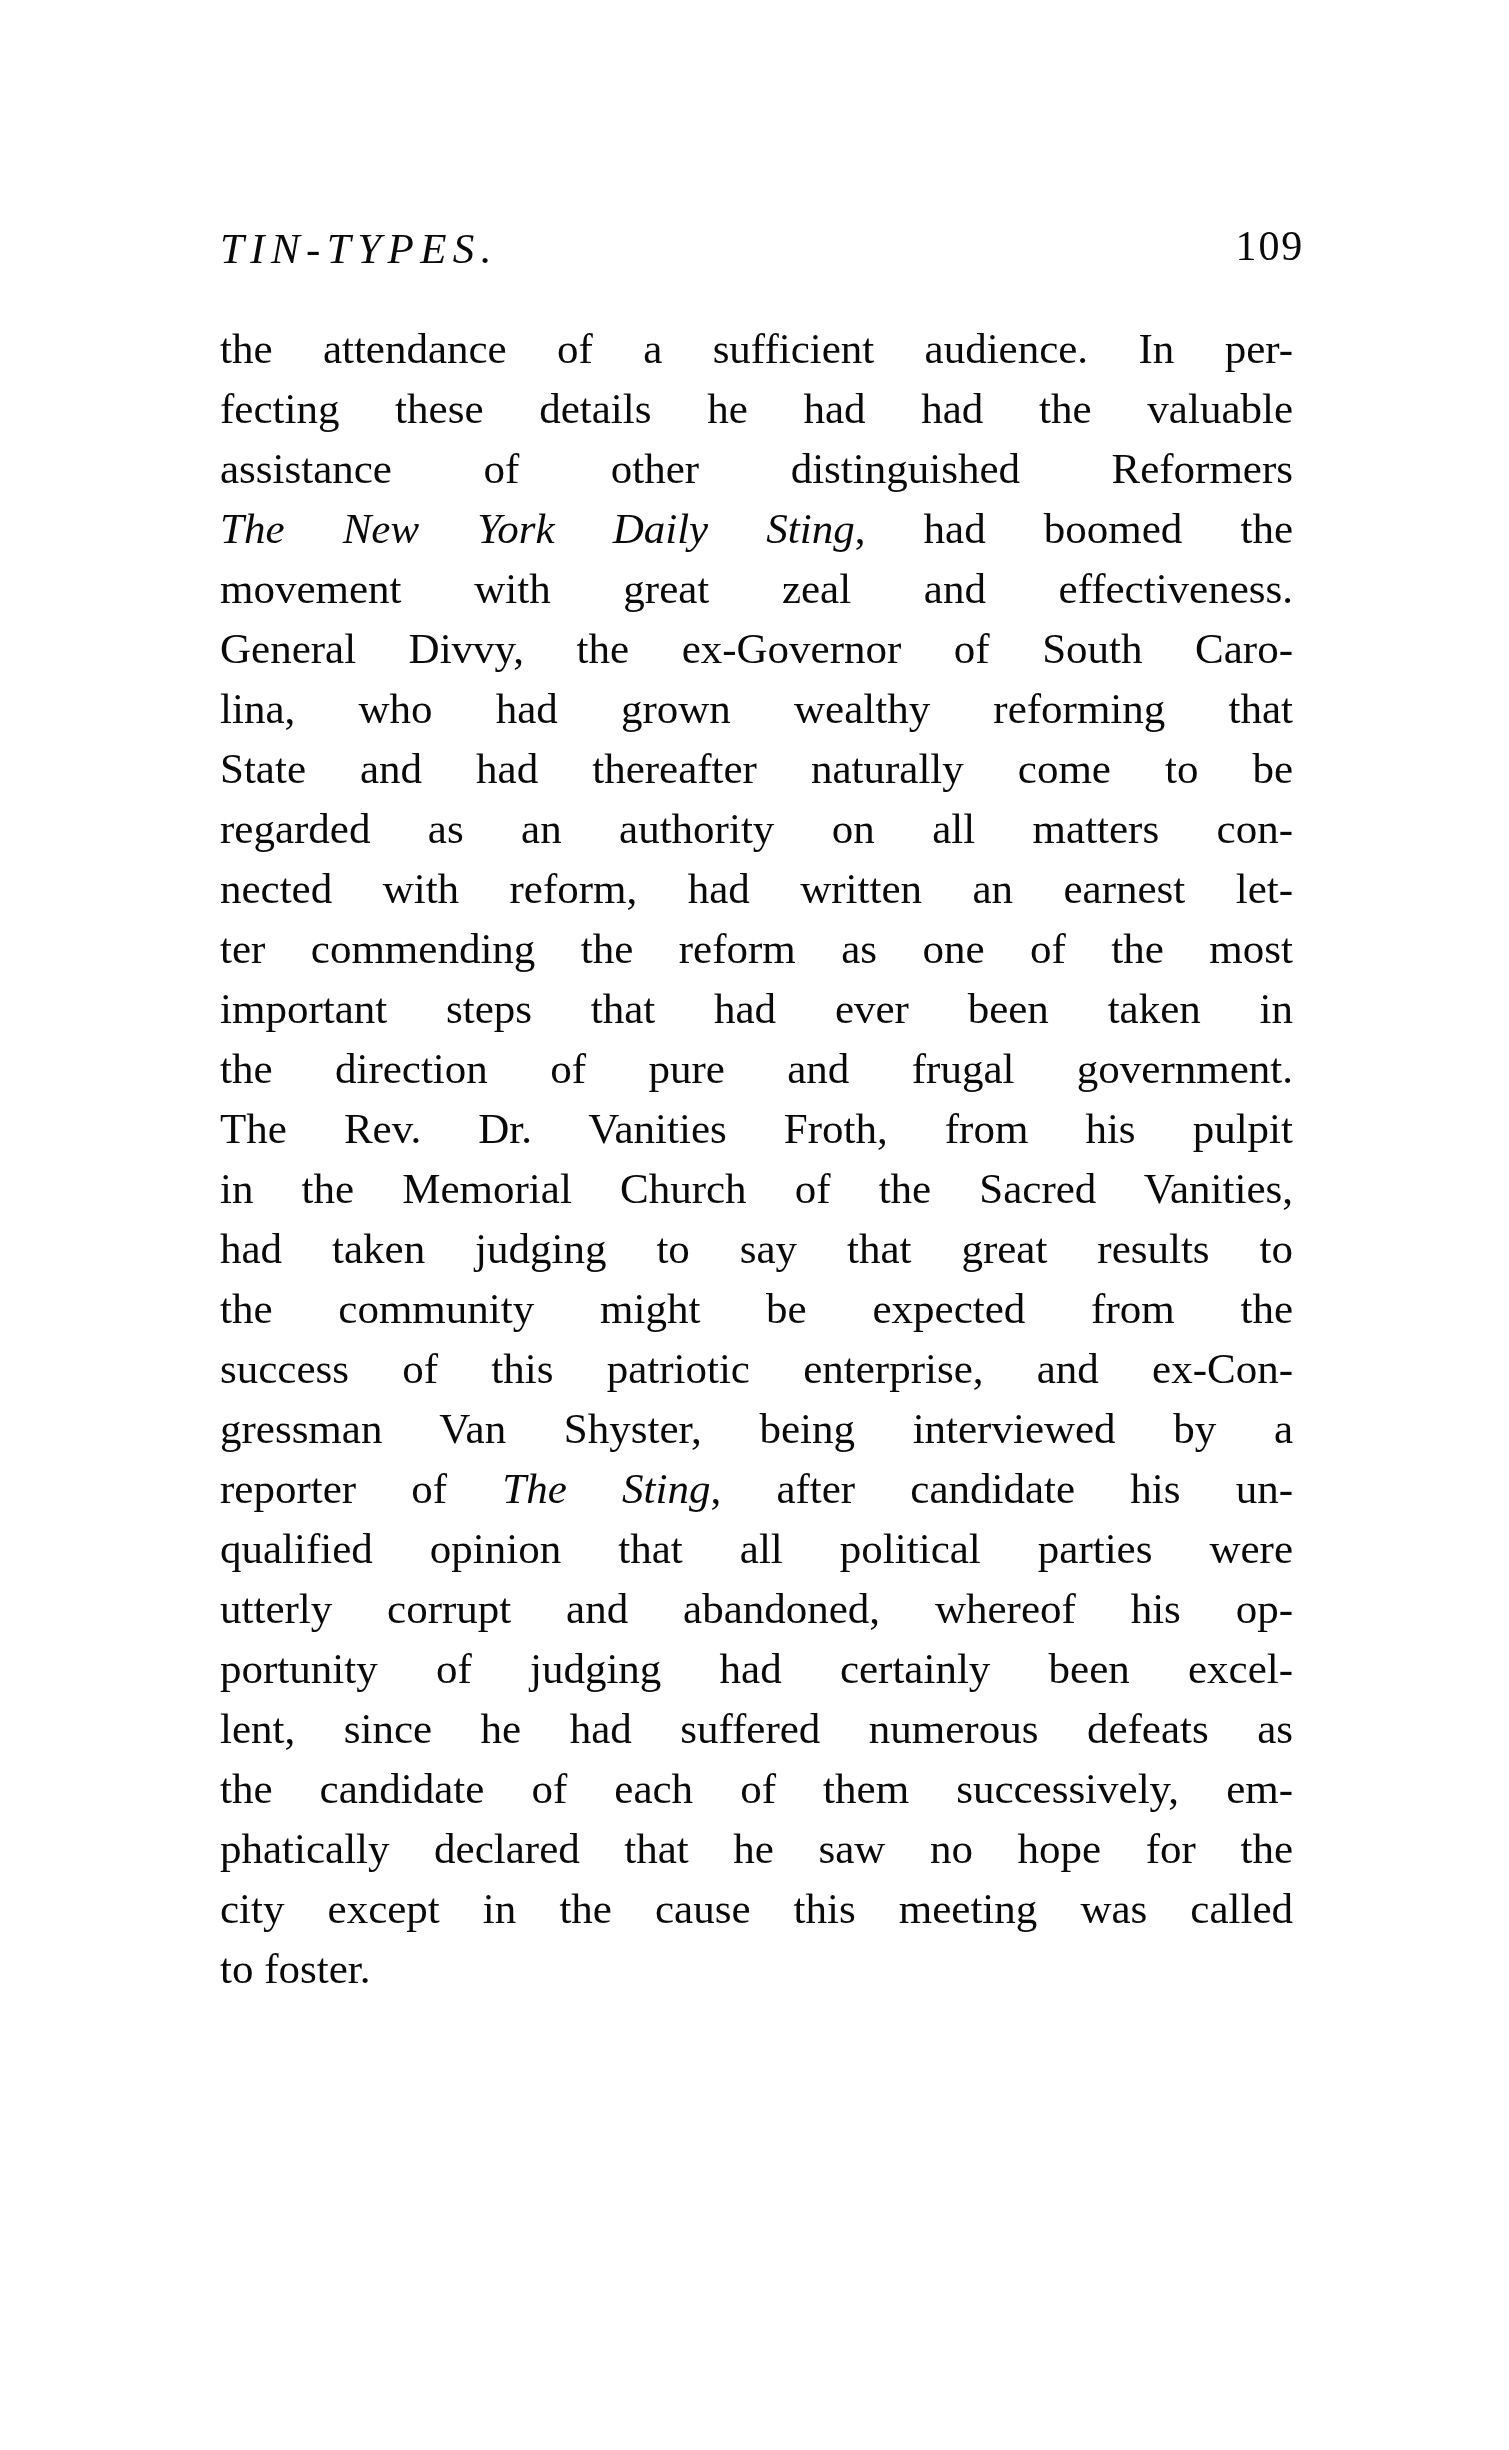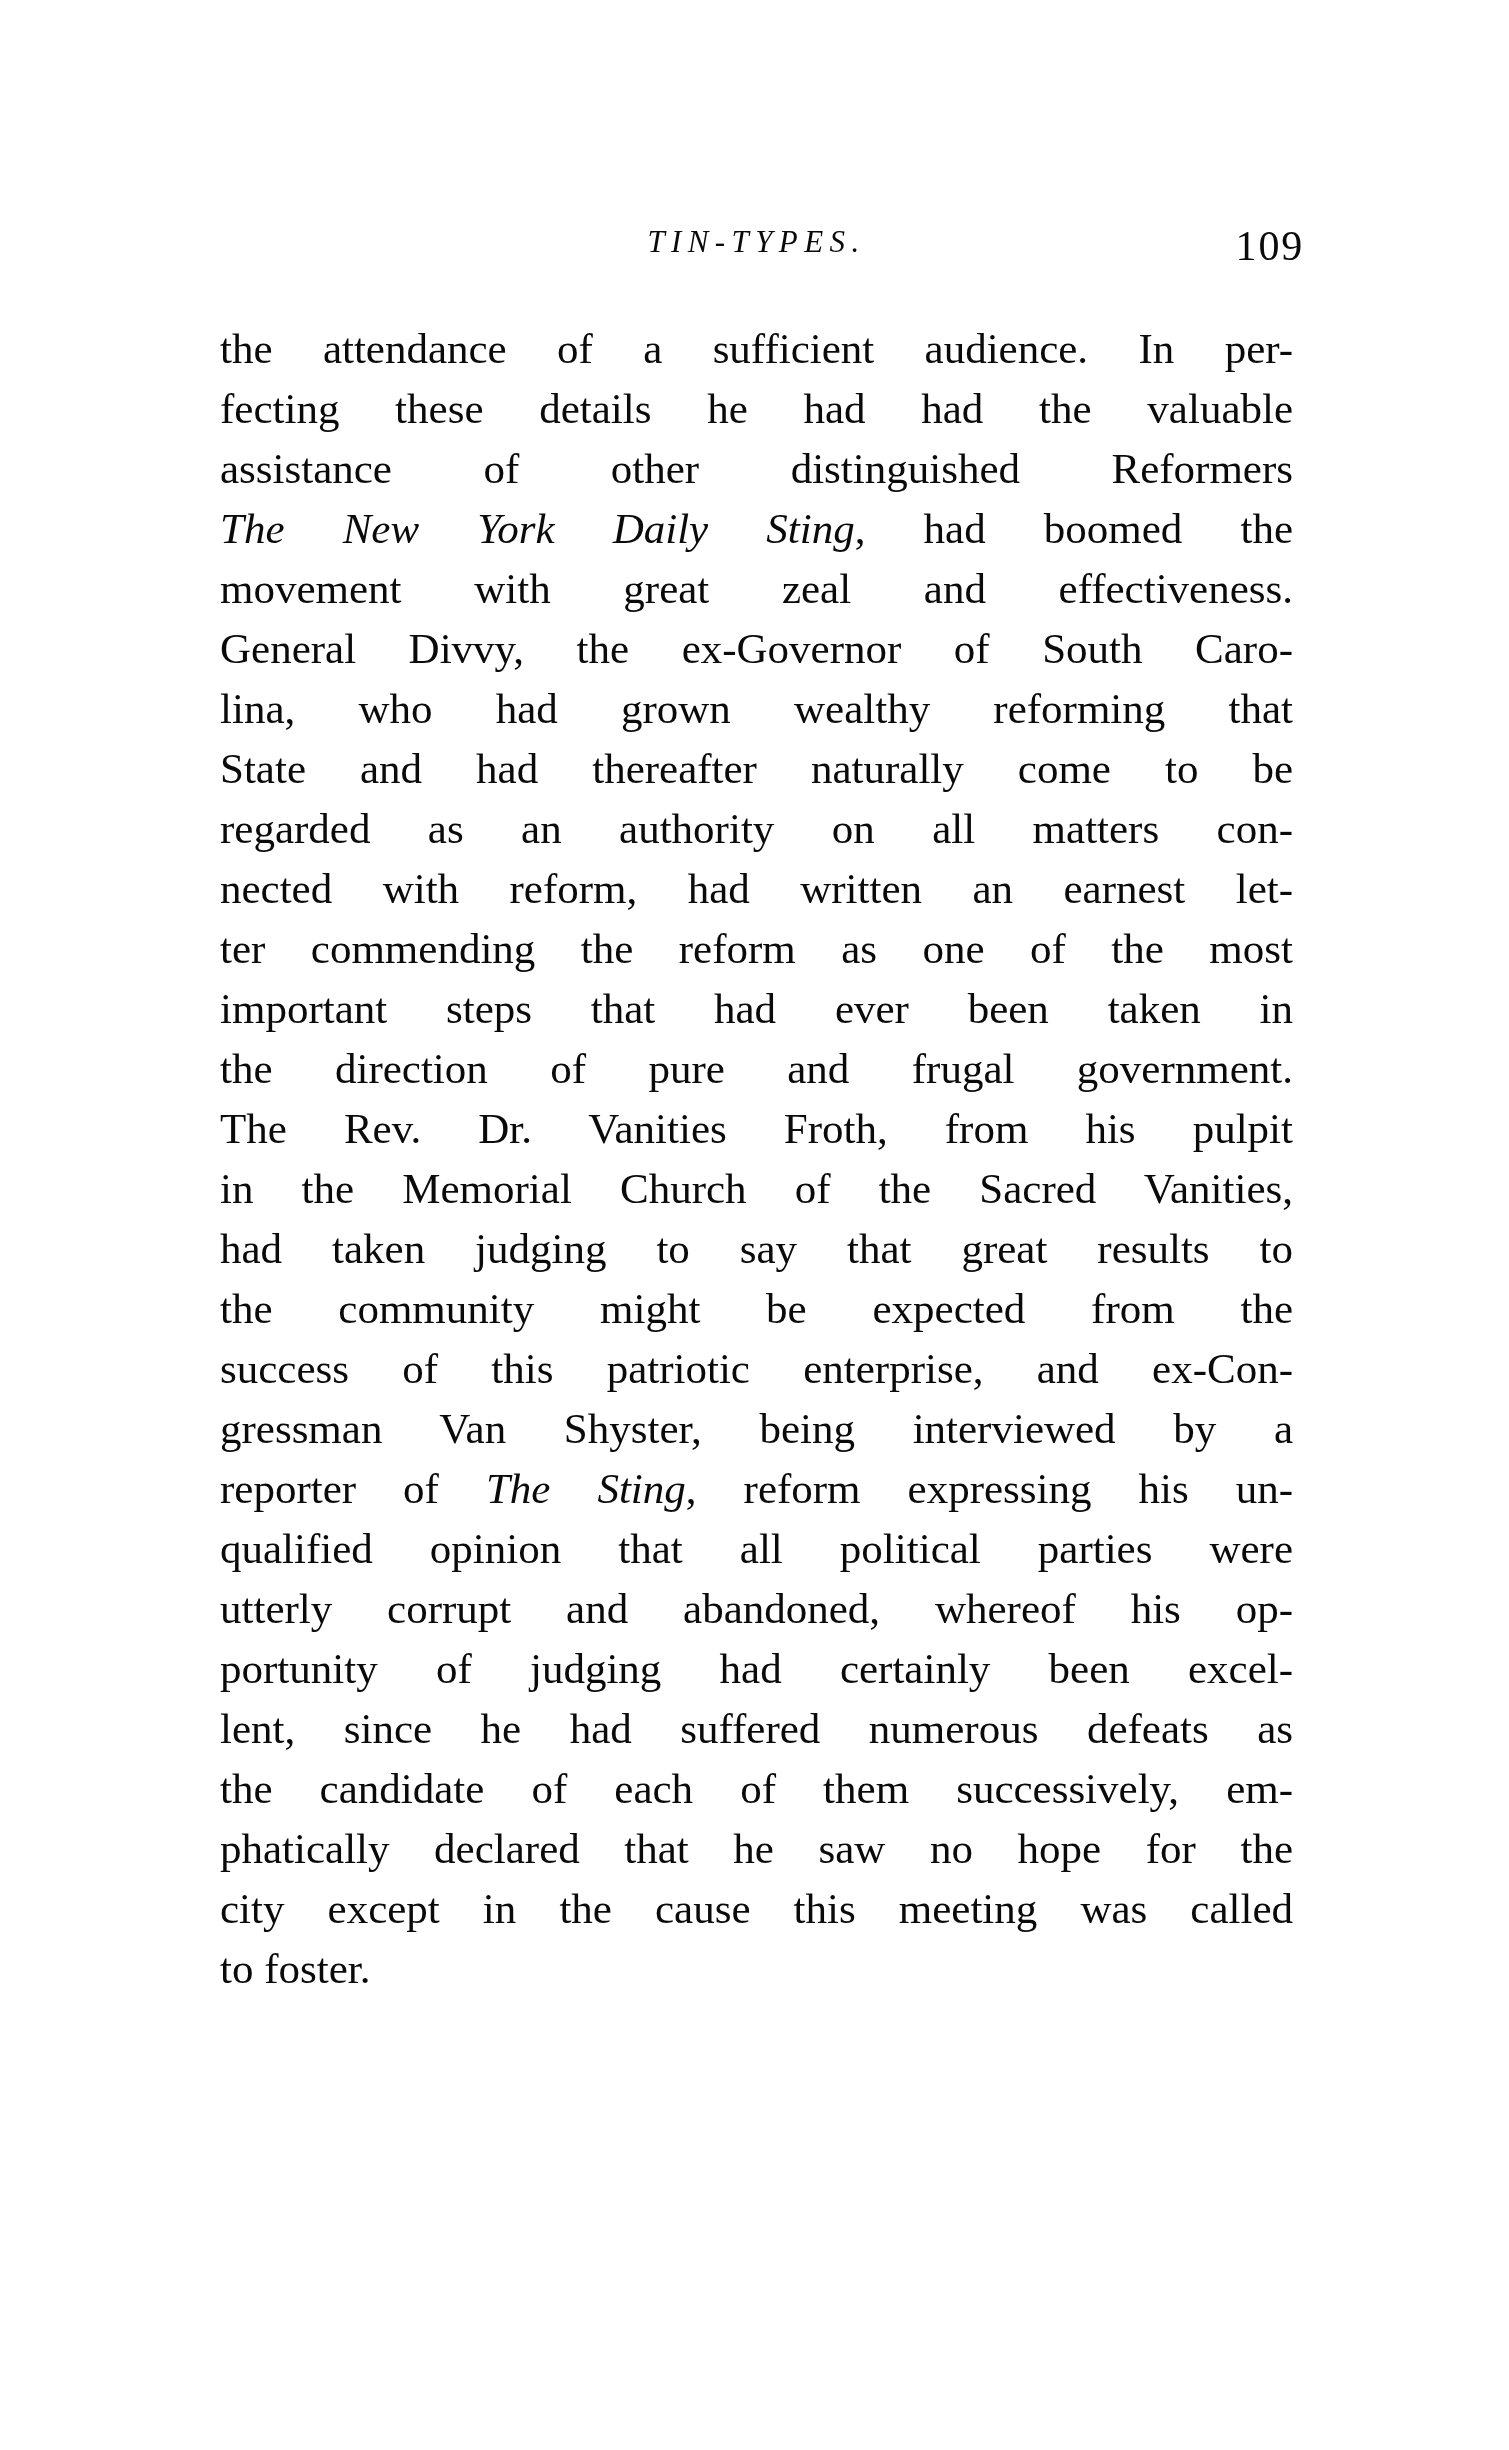--- a/index.html
+++ b/index.html
@@ -21,23 +21,23 @@
     top: 224px;
     left: 220px;
     width: 1073px;
     height: 65px;
   }
   .running-title {
     position: absolute;
     left: 0;
     right: 0;
     top: 0;
-    text-align: center;
+    text-align: left;
     font-style: italic;
-    font-size: 31px;
+    font-size: 43px;
     letter-spacing: 6.4px;
     white-space: nowrap;
   }
   .page-number {
     position: absolute;
     right: -11px;
     top: -1.8px;
     font-size: 42px;
     letter-spacing: 1.8px;
   }
@@ -87,21 +87,21 @@
       <div class="line"><span>nected with reform, had written an earnest let-</span></div>
       <div class="line"><span>ter commending the reform as one of the most</span></div>
       <div class="line"><span>important steps that had ever been taken in</span></div>
       <div class="line"><span>the direction of pure and frugal government.</span></div>
       <div class="line"><span>The Rev. Dr. Vanities Froth, from his pulpit</span></div>
       <div class="line"><span>in the Memorial Church of the Sacred Vanities,</span></div>
       <div class="line"><span>had taken judging to say that great results to</span></div>
       <div class="line"><span>the community might be expected from the</span></div>
       <div class="line"><span>success of this patriotic enterprise, and ex-Con-</span></div>
       <div class="line"><span>gressman Van Shyster, being interviewed by a</span></div>
-      <div class="line"><span>reporter of </span><span class="it">The Sting</span><span>, reform expressing his un-</span></div>
+      <div class="line"><span>reporter of </span><span class="it">The Sting</span><span>, after candidate his un-</span></div>
       <div class="line"><span>qualified opinion that all political parties were</span></div>
       <div class="line"><span>utterly corrupt and abandoned, whereof his op-</span></div>
       <div class="line"><span>portunity of judging had certainly been excel-</span></div>
       <div class="line"><span>lent, since he had suffered numerous defeats as</span></div>
       <div class="line"><span>the candidate of each of them successively, em-</span></div>
       <div class="line"><span>phatically declared that he saw no hope for the</span></div>
       <div class="line"><span>city except in the cause this meeting was called</span></div>
       <div class="line last"><span>to foster.</span></div>
     </div>
 

